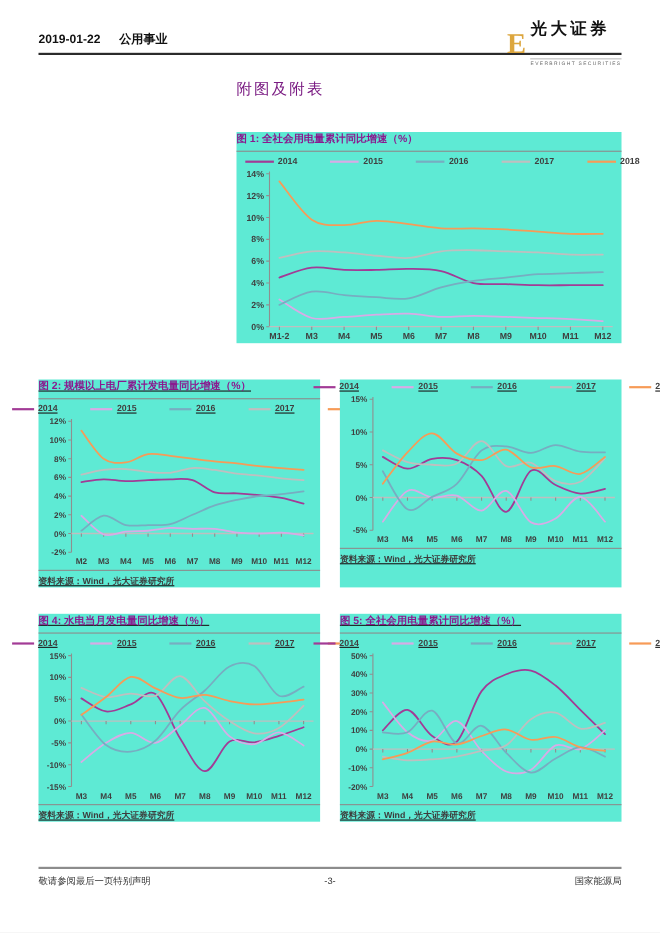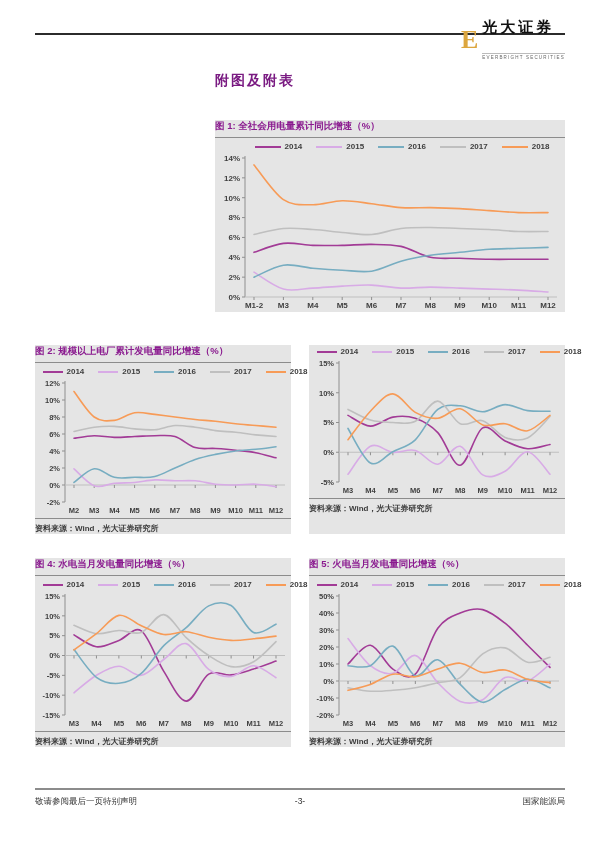--- a/index.html
+++ b/index.html
@@ -10,50 +10,54 @@
   
   .header{position:absolute;top:28px;left:35px;right:35px;border-bottom:2px solid #2b2b2b;padding-bottom:5px;}
   .header-left{font-size:11px;font-weight:bold;color:#111;}
   .header-left .cat{margin-left:14px;}
   .logo{position:absolute;right:0;top:-8px;display:flex;align-items:center;}
   .logo-mark{font-family:"Liberation Serif", serif;font-size:26px;font-weight:bold;color:#DCA63E;line-height:22px;margin-right:4px;}
   .logo-text{display:flex;flex-direction:column;align-items:flex-start;gap:17px;}
   .logo-name{font-family:"Liberation Serif", serif;font-size:15px;font-weight:bold;color:#111;letter-spacing:3px;line-height:15px;}
   .logo-sub{font-size:4.5px;color:#666;letter-spacing:1.2px;border-top:1px solid #bbb;margin-top:1px;padding-top:1px;}
   
-  .page-title{position:absolute;top:72px;left:215px;font-size:14px;font-weight:bold;color:#7A1B82;letter-spacing:2px;}
+  .page-title{position:absolute;top:72px;left:215px;font-size:14px;font-weight:normal;color:#7A1B82;letter-spacing:2px;}
   
-  .fig{background:#e5e5e5;}
+  .fig{background:#5eead4;}
   .fig-title{font-size:9.5px;font-weight:bold;color:#8A1A8F;border-bottom:1.5px solid #8c8c8c;padding-bottom:4px;margin-bottom:4px;white-space:nowrap;}
   .fig-source{font-size:8px;font-weight:bold;color:#3c3c3c;border-top:1.5px solid #8c8c8c;padding-top:4px;margin-top:1px;}
-  .legend{display:flex;justify-content:center;align-items:flex-start;margin:2px 0 1px 24px;}
+  .legend{display:flex;justify-content:center;align-items:flex-start;margin:2px 0 1px 24px;gap:16px;}
   .legend-item{display:inline-flex;align-items:center;margin:0 7px;font-size:8px;font-weight:bold;color:#404040;}
   .legend-swatch{display:inline-block;width:20px;height:2px;margin-right:4px;}
   .fig-wide .legend-swatch{width:26px;}
   svg.chart{display:block;}
   svg text{font-family:"Liberation Sans", sans-serif;font-size:7.5px;font-weight:bold;fill:#3f3f3f;}
   .fig-wide svg text{font-size:8px;}
   
   .fig1-wrap{position:absolute;top:120px;left:215px;width:350px;}
-  .row{position:absolute;left:35px;right:35px;display:flex;justify-content:space-between;}
+  .row{position:absolute;left:35px;right:35px;display:flex;justify-content:space-between;text-decoration:underline;}
   .row2{top:345px;}
   .row3{top:558px;}
   .row .fig{width:256px;}
   
   .footer{position:absolute;top:788px;left:35px;right:35px;border-top:2px solid #8c8c8c;padding-top:6px;
     display:flex;justify-content:space-between;font-size:8.5px;color:#333;}
   .footer .center{position:absolute;left:0;right:0;text-align:center;}
   .footer span{position:relative;}
 </style>
 </head>
 <body>
 
 <div class="page">
 
   <div class="header">
+    <div class="header-left">
+      <span>2019-01-22</span>
+      <span class="cat">公用事业</span>
+    </div>
     <div class="logo">
       <span class="logo-mark">E</span>
       <span class="logo-text">
         <span class="logo-name">光大证券</span>
         <span class="logo-sub">EVERBRIGHT SECURITIES</span>
       </span>
     </div>
   </div>
 
   <div class="page-title">附图及附表</div>
@@ -335,21 +339,21 @@
           <text x="241" y="136" text-anchor="middle">M12</text>
           <path d="M39,44.873333333333335C42.7,46.9 54.0,55.8 61.4,56.8C68.9,57.7 76.4,53.1 83.9,50.4C91.4,47.8 98.9,35.8 106.3,40.9C113.8,46.1 121.3,69.7 128.8,81.4C136.3,93.1 143.7,110.7 151.2,111.1C158.7,111.6 166.2,88.5 173.7,84.1C181.1,79.8 188.6,85.8 196.1,84.9C203.6,84.1 211.1,81.3 218.6,79.0C226.0,76.7 237.3,72.4 241.0,71.1" fill="none" stroke="#A23B96" stroke-width="1.6" stroke-linecap="round"></path>
           <path d="M39,102.78666666666666C42.7,99.9 54.0,89.8 61.4,85.3C68.9,80.9 76.4,76.2 83.9,76.2C91.4,76.2 98.9,86.5 106.3,85.3C113.8,84.2 121.3,74.8 128.8,69.5C136.3,64.2 143.7,51.9 151.2,53.6C158.7,55.3 166.2,73.9 173.7,79.4C181.1,84.9 188.6,87.1 196.1,86.5C203.6,85.9 211.1,75.6 218.6,75.8C226.0,76.0 237.3,85.7 241.0,87.7" fill="none" stroke="#D8ABE6" stroke-width="1.6" stroke-linecap="round"></path>
           <path d="M39,59.55C42.7,64.2 54.0,81.7 61.4,87.3C68.9,92.9 76.4,93.9 83.9,93.3C91.4,92.6 98.9,89.6 106.3,83.3C113.8,77.1 121.3,63.2 128.8,55.6C136.3,48.0 143.7,44.3 151.2,37.7C158.7,31.1 166.2,19.6 173.7,15.9C181.1,12.2 188.6,11.1 196.1,15.5C203.6,19.9 211.1,39.4 218.6,42.5C226.0,45.6 237.3,35.6 241.0,34.2" fill="none" stroke="#77ADC1" stroke-width="1.6" stroke-linecap="round"></path>
           <path d="M39,35.35333333333334C42.7,36.7 54.0,42.8 61.4,43.7C68.9,44.5 76.4,40.7 83.9,40.5C91.4,40.3 98.9,45.1 106.3,42.5C113.8,39.8 121.3,23.8 128.8,24.6C136.3,25.5 143.7,40.8 151.2,47.6C158.7,54.5 166.2,60.7 173.7,65.5C181.1,70.3 188.6,75.5 196.1,76.6C203.6,77.7 211.1,76.0 218.6,71.8C226.0,67.7 237.3,55.0 241.0,51.6" fill="none" stroke="#BFBFBF" stroke-width="1.6" stroke-linecap="round"></path>
           <path d="M39,59.946666666666665C42.7,57.2 54.0,49.4 61.4,43.7C68.9,37.9 76.4,26.8 83.9,25.4C91.4,24.1 98.9,32.6 106.3,35.8C113.8,38.9 121.3,43.5 128.8,44.5C136.3,45.5 143.7,41.2 151.2,41.7C158.7,42.2 166.2,45.8 173.7,47.3C181.1,48.7 188.6,50.2 196.1,50.4C203.6,50.7 211.1,49.6 218.6,48.8C226.0,48.1 237.3,46.5 241.0,46.1" fill="none" stroke="#F79B57" stroke-width="1.6" stroke-linecap="round"></path>
         </svg>
       <div class="fig-source">资料来源：Wind，光大证券研究所</div>
     </section>
     <section class="fig">
-      <div class="fig-title">图 5: 火电当月发电量同比增速（%）</div>
+      <div class="fig-title">图 5: 全社会用电量累计同比增速（%）</div>
       <div class="legend">
           <span class="legend-item">
             <span class="legend-swatch" style="background: rgb(162, 59, 150);"></span>
             <span>2014</span>
           </span>
           <span class="legend-item">
             <span class="legend-swatch" style="background: rgb(216, 171, 230);"></span>
             <span>2015</span>
           </span>
           <span class="legend-item">

